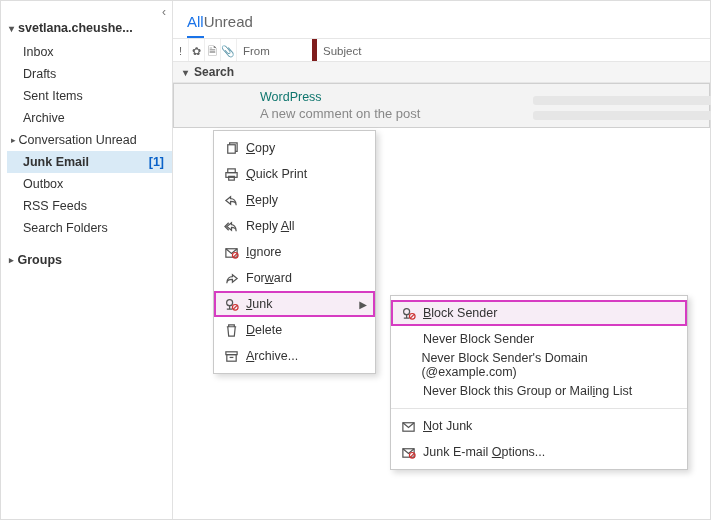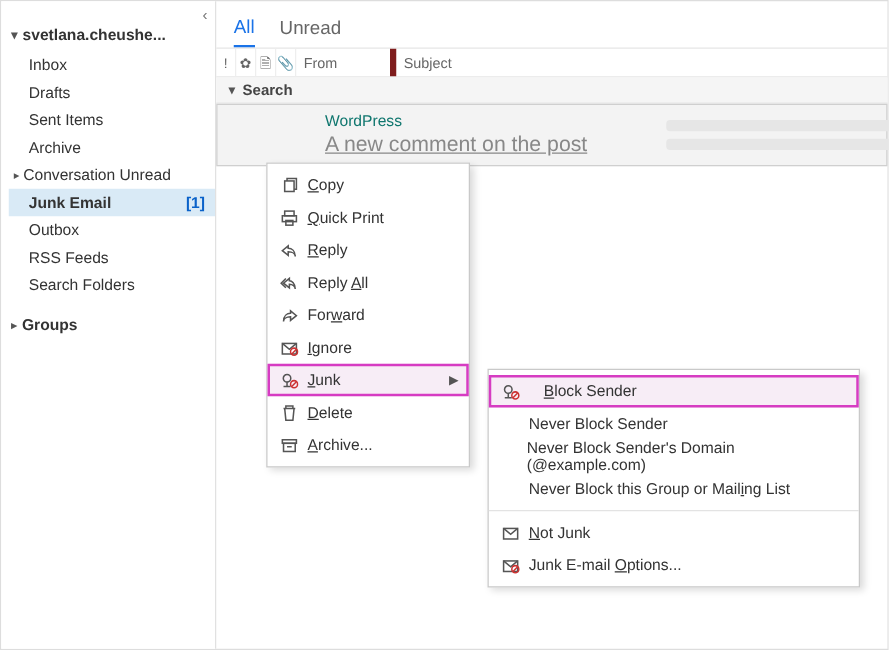--- a/index.html
+++ b/index.html
@@ -82,24 +82,22 @@
   .groups-row .caret { font-size: 9px; margin-right: 4px; color: #555; }
   
   .main {
     flex: 1;
     display: flex;
     flex-direction: column;
     position: relative;
   }
   .tabs {
     display: flex;
-    gap: 20px;
     padding: 12px 14px 0 14px;
     font-size: 15px;
-    align-items: center;
   }
   .tab { color: #666; cursor: pointer; padding-bottom: 6px; }
   .tab.active { color: #1a73e8; border-bottom: 2px solid #1a73e8; }
   .col-header {
     display: flex;
     align-items: center;
     border-top: 1px solid #e6e6e6;
     border-bottom: 1px solid #e6e6e6;
     height: 24px;
     font-size: 11.5px;
@@ -140,21 +138,21 @@
   .msg-row {
     display: flex;
     border: 1px solid #cfcfcf;
     background: #f3f3f3;
     padding: 6px 10px 6px 6px;
     cursor: pointer;
   }
   .msg-left { width: 80px; }
   .msg-body { flex: 1; }
   .msg-from { color: #0f766e; font-size: 12.5px; }
-  .msg-sub { color: #888; font-size: 17px; margin-top: 2px; text-decoration: underline; }
+  .msg-sub { color: #888; font-size: 13px; margin-top: 2px; }
   .msg-blur {
     position: absolute;
     left: 360px; right: 6px;
     top: 95px; height: 30px;
   }
   .msg-blur .l1, .msg-blur .l2 {
     height: 9px; background: #e6e6e6; border-radius: 3px;
   }
   .msg-blur .l1 { width: 320px; margin-bottom: 6px; }
   .msg-blur .l2 { width: 300px; }
@@ -196,21 +194,21 @@
     outline-offset: -2px;
     background: #f7edf6;
   }
   .menu-sep {
     height: 1px;
     background: #e3e3e3;
     margin: 4px 0;
   }
   #ctx-main { left: 213px; top: 130px; width: 163px; }
   #ctx-sub  { left: 390px; top: 295px; width: 298px; }
-  #ctx-sub .menu-item.highlight { background: #f7edf6; gap: 12px; }
+  #ctx-sub .menu-item.highlight { background: #f7edf6; }
   svg { display: block; }
 </style>
 </head>
 <body>
 
 <div class="app">
 
   <div class="sidebar">
     <span class="collapse-chev">‹</span>
     <div class="account-row">
@@ -318,36 +316,36 @@
         <svg width="15" height="15" viewBox="0 0 16 16" fill="none" stroke="#555" stroke-width="1.3">
           <path d="M8 4L3 8l5 4V9c3 0 5 2 5 4 0-5-3-7-5-7V4z"></path>
           <path d="M5 4L1 8l4 4"></path>
         </svg>
       </span>
       <span class="mi-label">Reply <u>A</u>ll</span>
     </div>
     <div class="menu-item">
       <span class="mi-icon">
         <svg width="15" height="15" viewBox="0 0 16 16" fill="none" stroke="#555" stroke-width="1.3">
-          <path d="M9 4l5 4-5 4V9c-4 0-6 2-6 4 0-5 3-7 6-7V4z"></path>
-        </svg>
-      </span>
-      <span class="mi-label">For<u>w</u>ard</span>
-    </div>
-    <div class="menu-item">
-      <span class="mi-icon">
-        <svg width="15" height="15" viewBox="0 0 16 16" fill="none" stroke="#555" stroke-width="1.3">
           <rect x="2" y="4" width="12" height="9"></rect>
           <path d="M2 4l6 5 6-5"></path>
           <circle cx="12" cy="11" r="3" stroke="#c33"></circle>
           <path d="M10 13l4-4" stroke="#c33"></path>
         </svg>
       </span>
       <span class="mi-label"><u>I</u>gnore</span>
     </div>
+    <div class="menu-item">
+      <span class="mi-icon">
+        <svg width="15" height="15" viewBox="0 0 16 16" fill="none" stroke="#555" stroke-width="1.3">
+          <path d="M9 4l5 4-5 4V9c-4 0-6 2-6 4 0-5 3-7 6-7V4z"></path>
+        </svg>
+      </span>
+      <span class="mi-label">For<u>w</u>ard</span>
+    </div>
     <div class="menu-item highlight">
       <span class="mi-icon">
         <svg width="15" height="15" viewBox="0 0 16 16" fill="none" stroke="#555" stroke-width="1.3">
           <circle cx="6" cy="6" r="3.2"></circle>
           <path d="M6 9v4M3 13h6"></path>
           <circle cx="12" cy="11" r="3" stroke="#c33"></circle>
           <path d="M10 13l4-4" stroke="#c33"></path>
         </svg>
       </span>
       <span class="mi-label"><u>J</u>unk</span>

